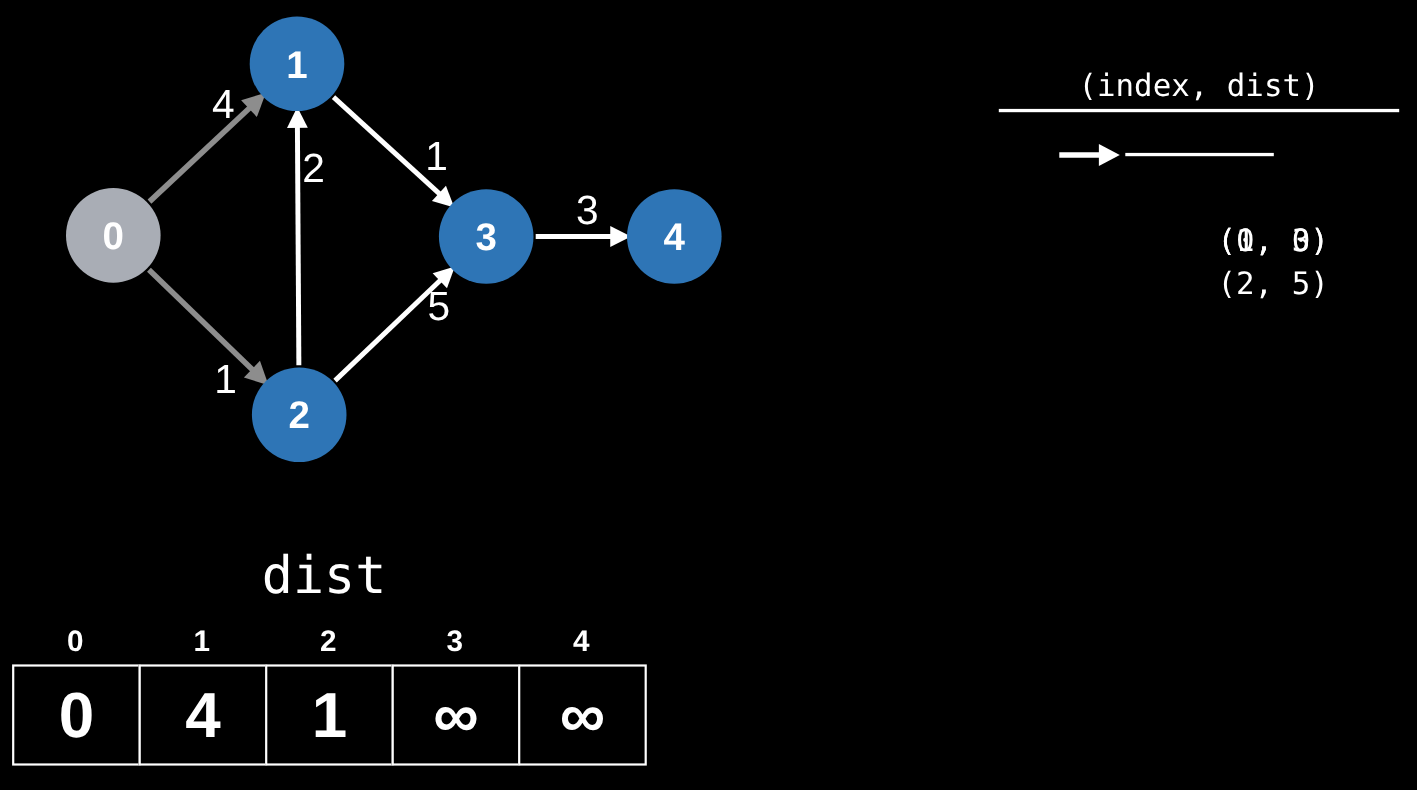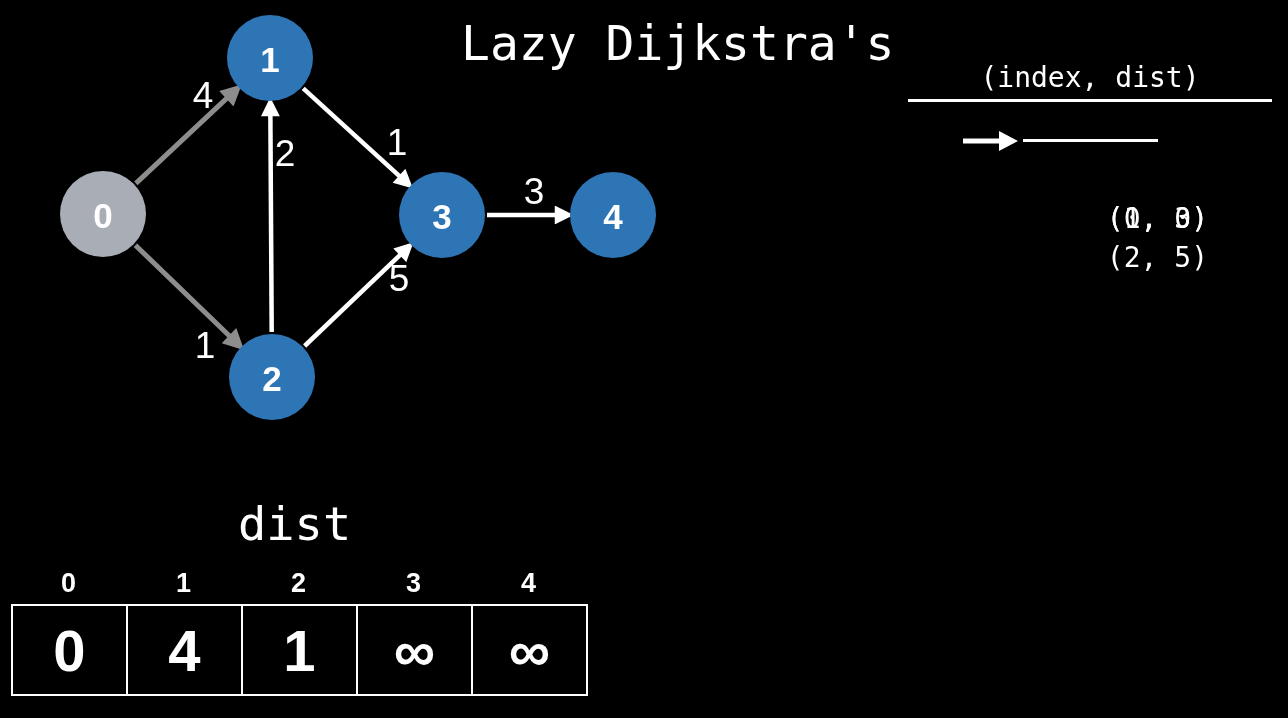--- a/index.html
+++ b/index.html
@@ -70,21 +70,20 @@
   .cell span {
     font-family: "Liberation Sans", sans-serif;
     font-weight: bold; font-size: 58px; color: #fff;
   }
 </style>
 </head>
 <body>
 
 <div class="stage">
 
-  <div class="slide-title">Lazy Dijkstra's</div>
 
   <svg class="graph-svg" width="1288" height="718" viewBox="0 0 1288 718">
     <defs>
       <marker id="ah-gray" viewBox="0 0 10 10" refX="7" refY="5" markerWidth="4.6" markerHeight="4.2" orient="auto">
         <path d="M0,0 L10,5 L0,10 Z" fill="#8d8d8d"></path>
       </marker>
       <marker id="ah-white" viewBox="0 0 10 10" refX="7" refY="5" markerWidth="4.6" markerHeight="4.2" orient="auto">
         <path d="M0,0 L10,5 L0,10 Z" fill="#ffffff"></path>
       </marker>
     </defs>

